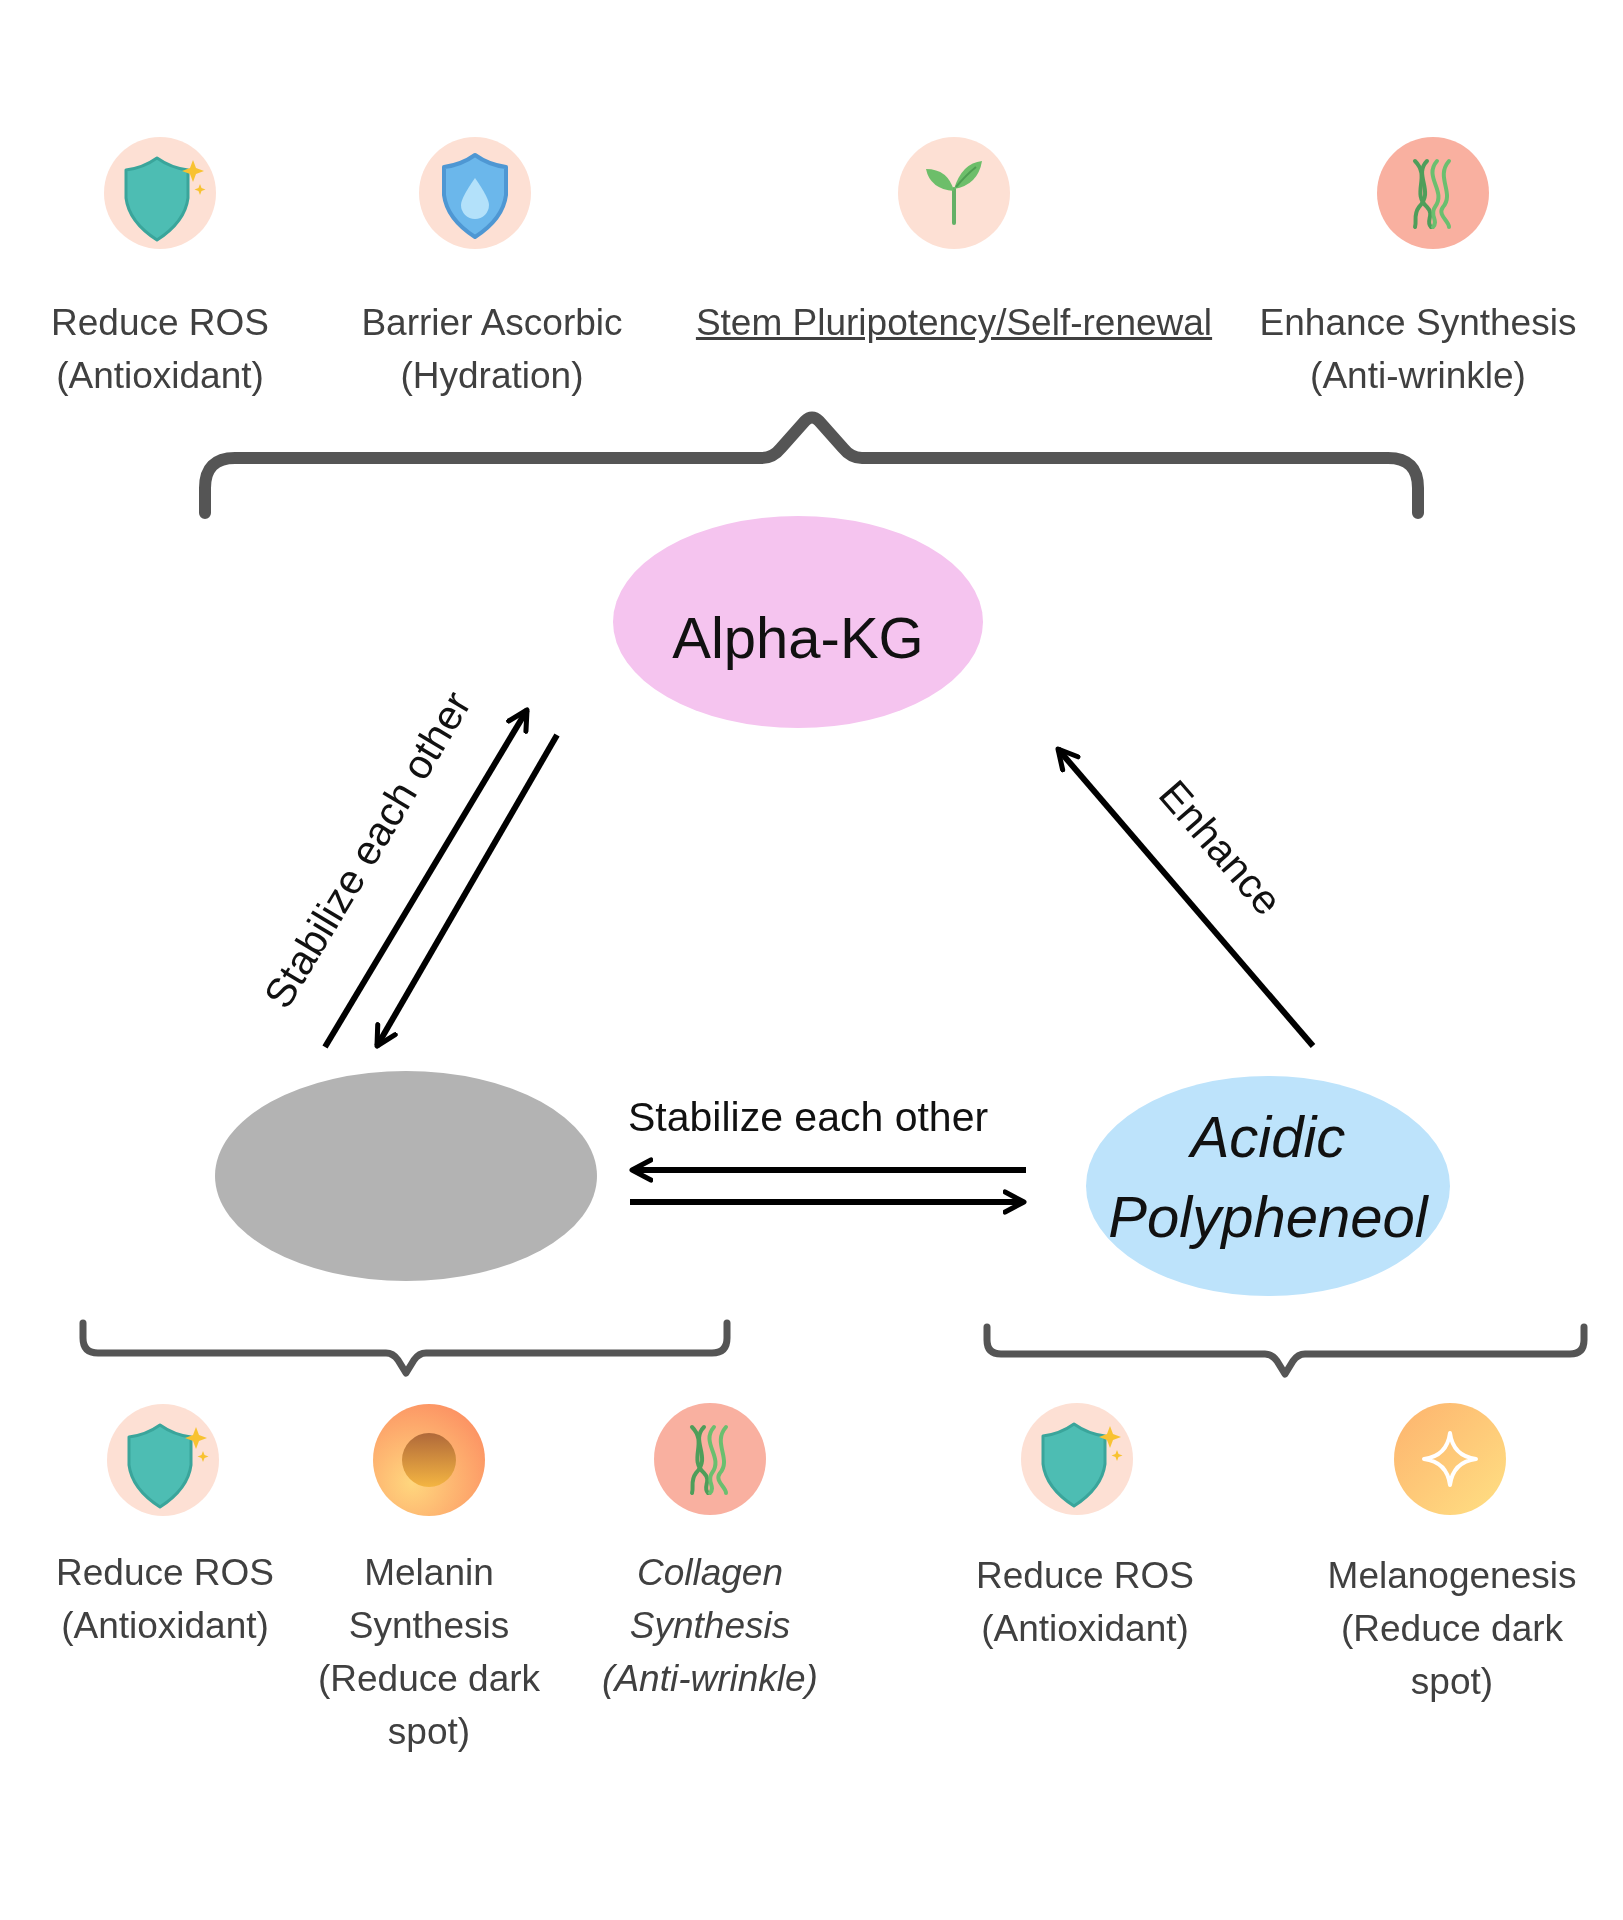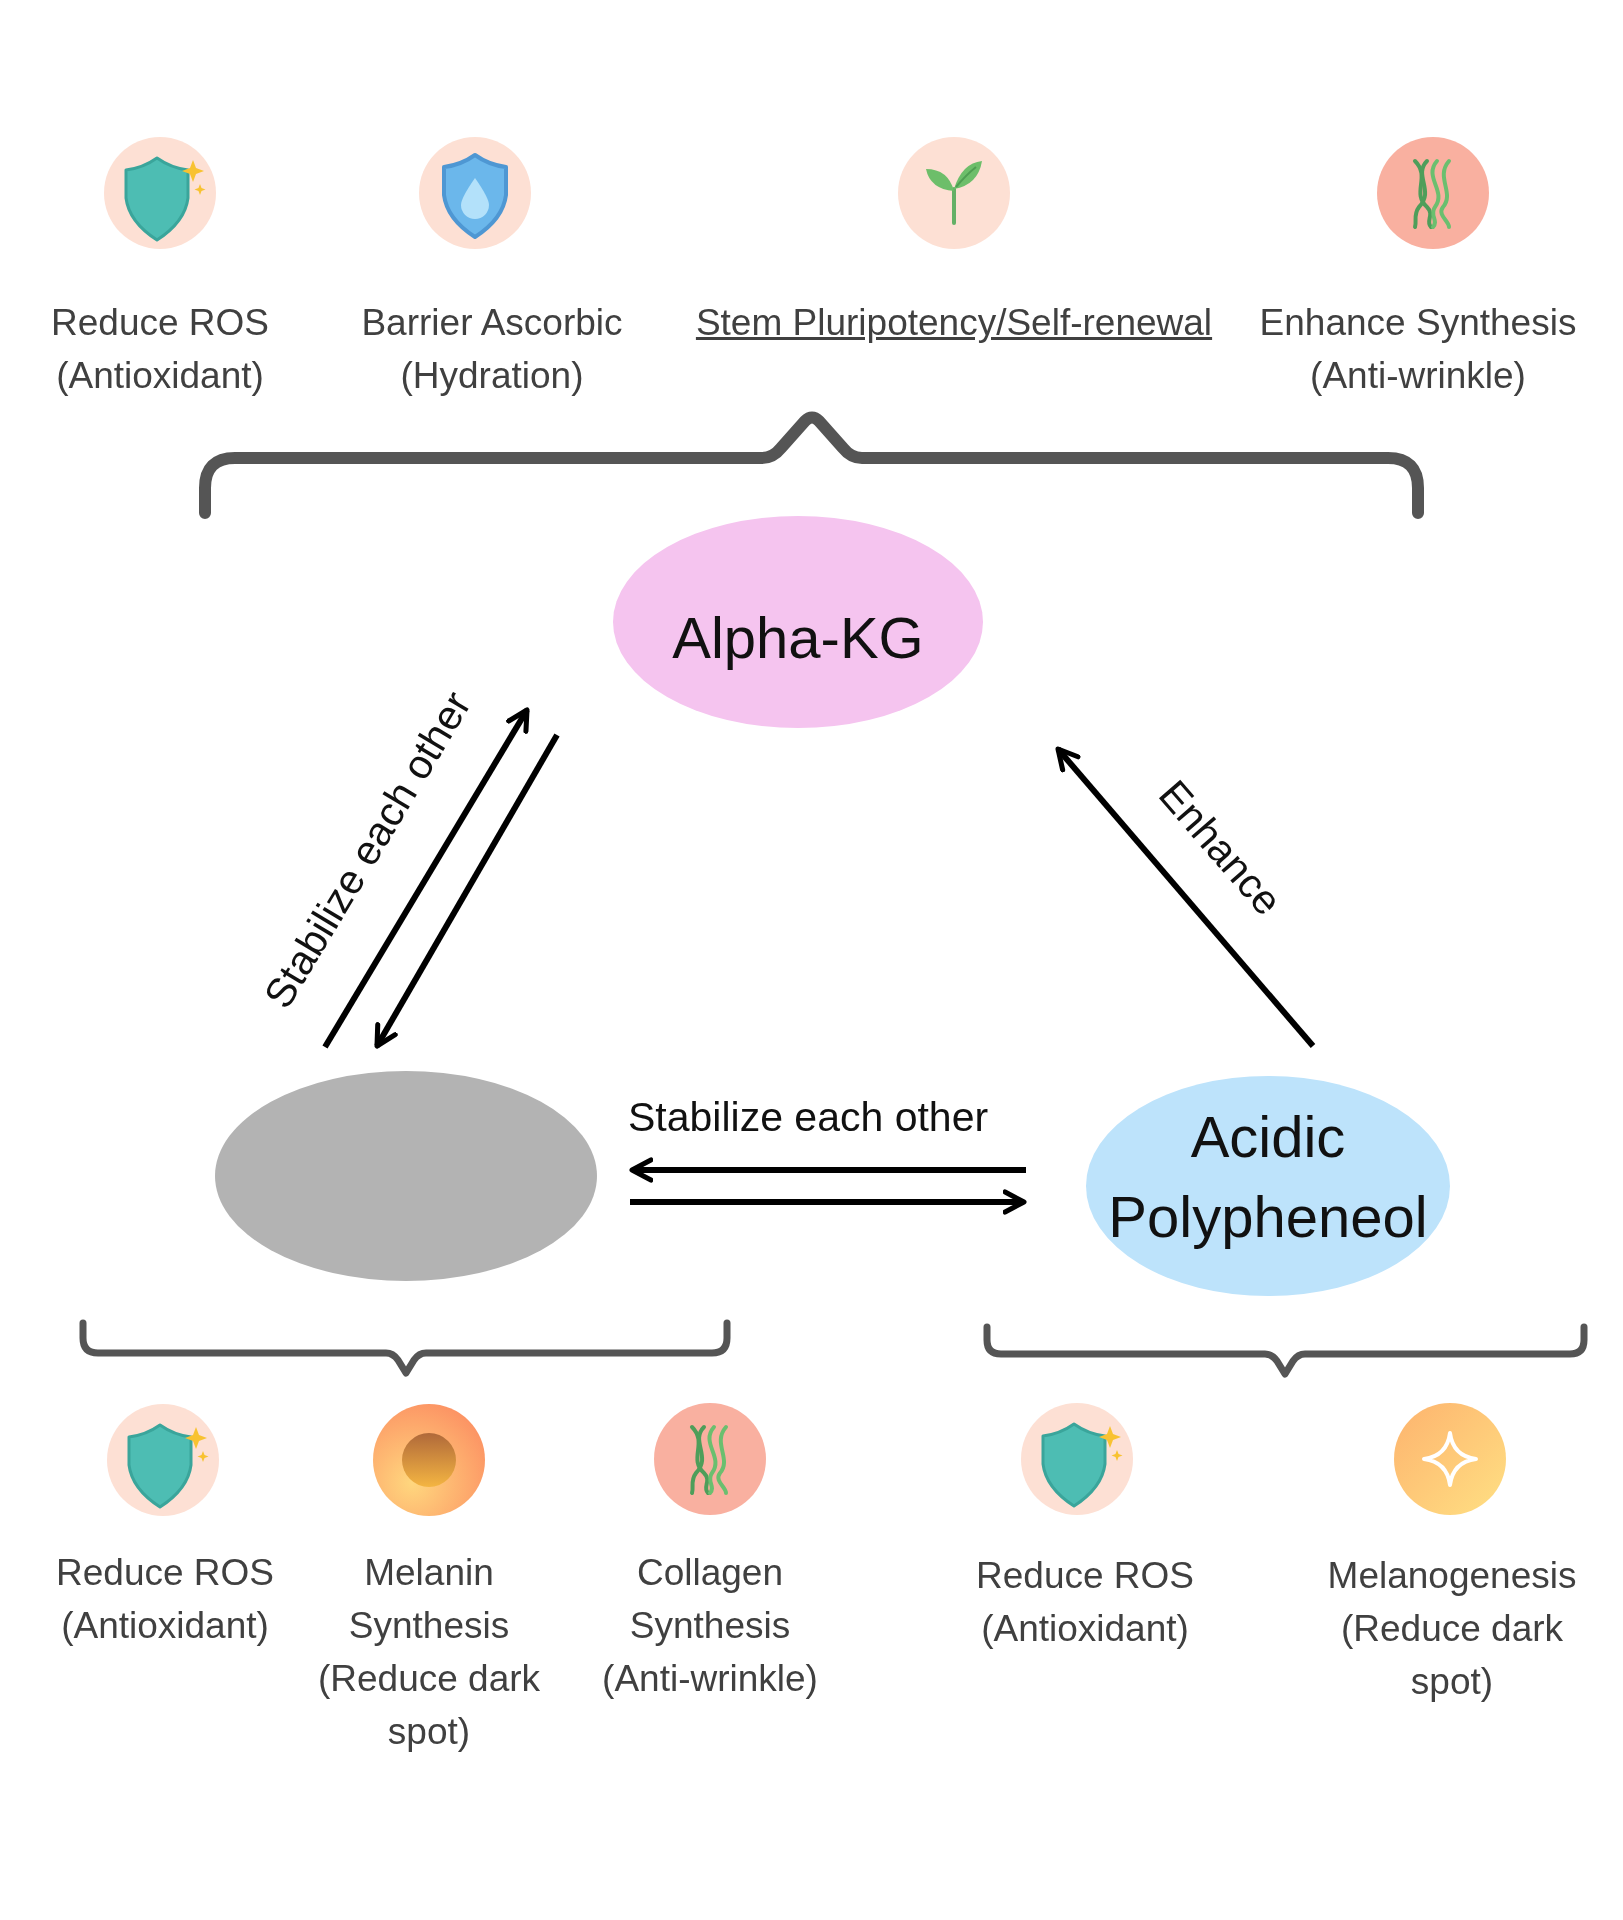--- a/index.html
+++ b/index.html
@@ -110,21 +110,21 @@
       <path d="M40,-9 L41.5,-5 L45.5,-3.5 L41.5,-2 L40,2 L38.5,-2 L34.5,-3.5 L38.5,-5 Z" fill="#F8C231"></path>
         </g>
         <g transform="translate(1450,1459)">
       <circle r="56" fill="url(#sparkBg)"></circle>
       <path d="M0,-26 Q3,-3 26,0 Q3,3 0,26 Q-3,3 -26,0 Q-3,-3 0,-26 Z" fill="none" stroke="#ffffff" stroke-width="4" stroke-linejoin="round"></path>
         </g>
       </g>
 </svg>
 
 <div class="node-text" style="left:798px; top:622px;margin-top:16px;">Alpha-KG</div>
-<div class="node-text" style="left:1268px; top:1177px;">
+<div class="node-text" style="left:1268px; top:1177px;font-style:italic;">
   <div>Acidic</div>
   <div>Polypheneol</div>
 </div>
 
 <div class="edge-lbl" id="lbl-left" style="left:368px; top:850px; transform: translate(-50%,-50%) rotate(-59deg);">Stabilize each other</div>
 <div class="edge-lbl" style="left:628px; top:1094px;">Stabilize each other</div>
 <div class="edge-lbl" style="left:1220px; top:848px; transform: translate(-50%,-50%) rotate(49deg);">Enhance</div>
 
 <div class="lbl" style="left:160px; top:296px;">
   <div>Reduce ROS</div>
@@ -145,21 +145,21 @@
 <div class="lbl" style="left:165px; top:1546px;">
   <div>Reduce ROS</div>
   <div>(Antioxidant)</div>
 </div>
 <div class="lbl" style="left:429px; top:1546px;">
   <div>Melanin</div>
   <div>Synthesis</div>
   <div>(Reduce dark</div>
   <div>spot)</div>
 </div>
-<div class="lbl" style="left:710px; top:1546px;">
+<div class="lbl" style="left:710px; top:1546px;font-style:italic;">
   <div>Collagen</div>
   <div>Synthesis</div>
   <div>(Anti-wrinkle)</div>
 </div>
 
 <div class="lbl" style="left:1085px; top:1549px;">
   <div>Reduce ROS</div>
   <div>(Antioxidant)</div>
 </div>
 <div class="lbl" style="left:1452px; top:1549px;">

